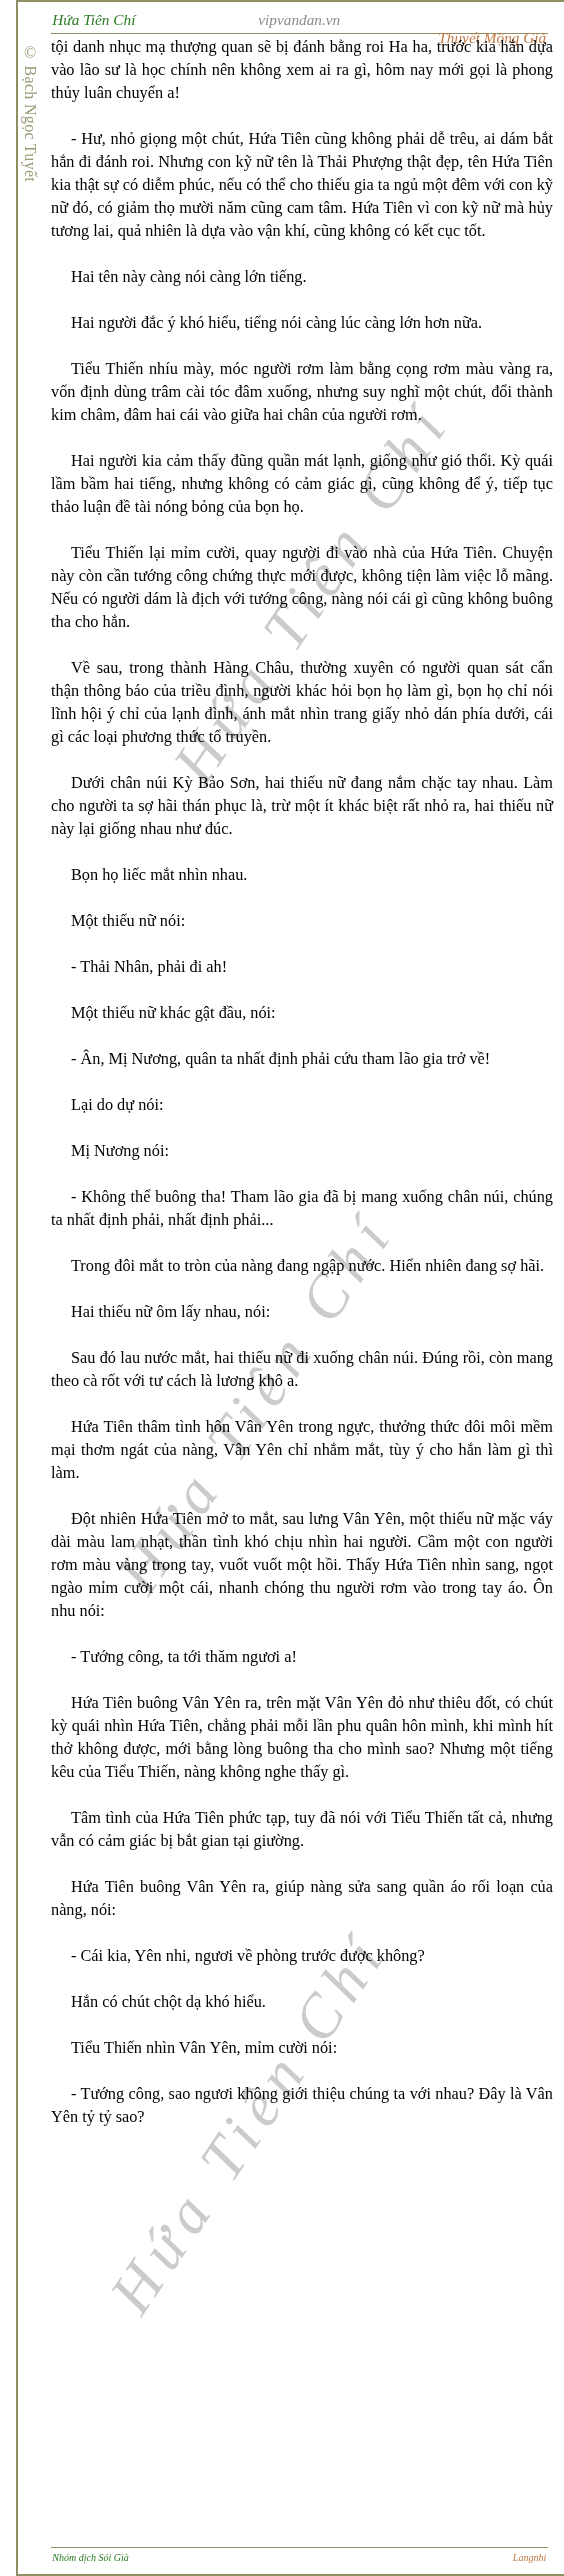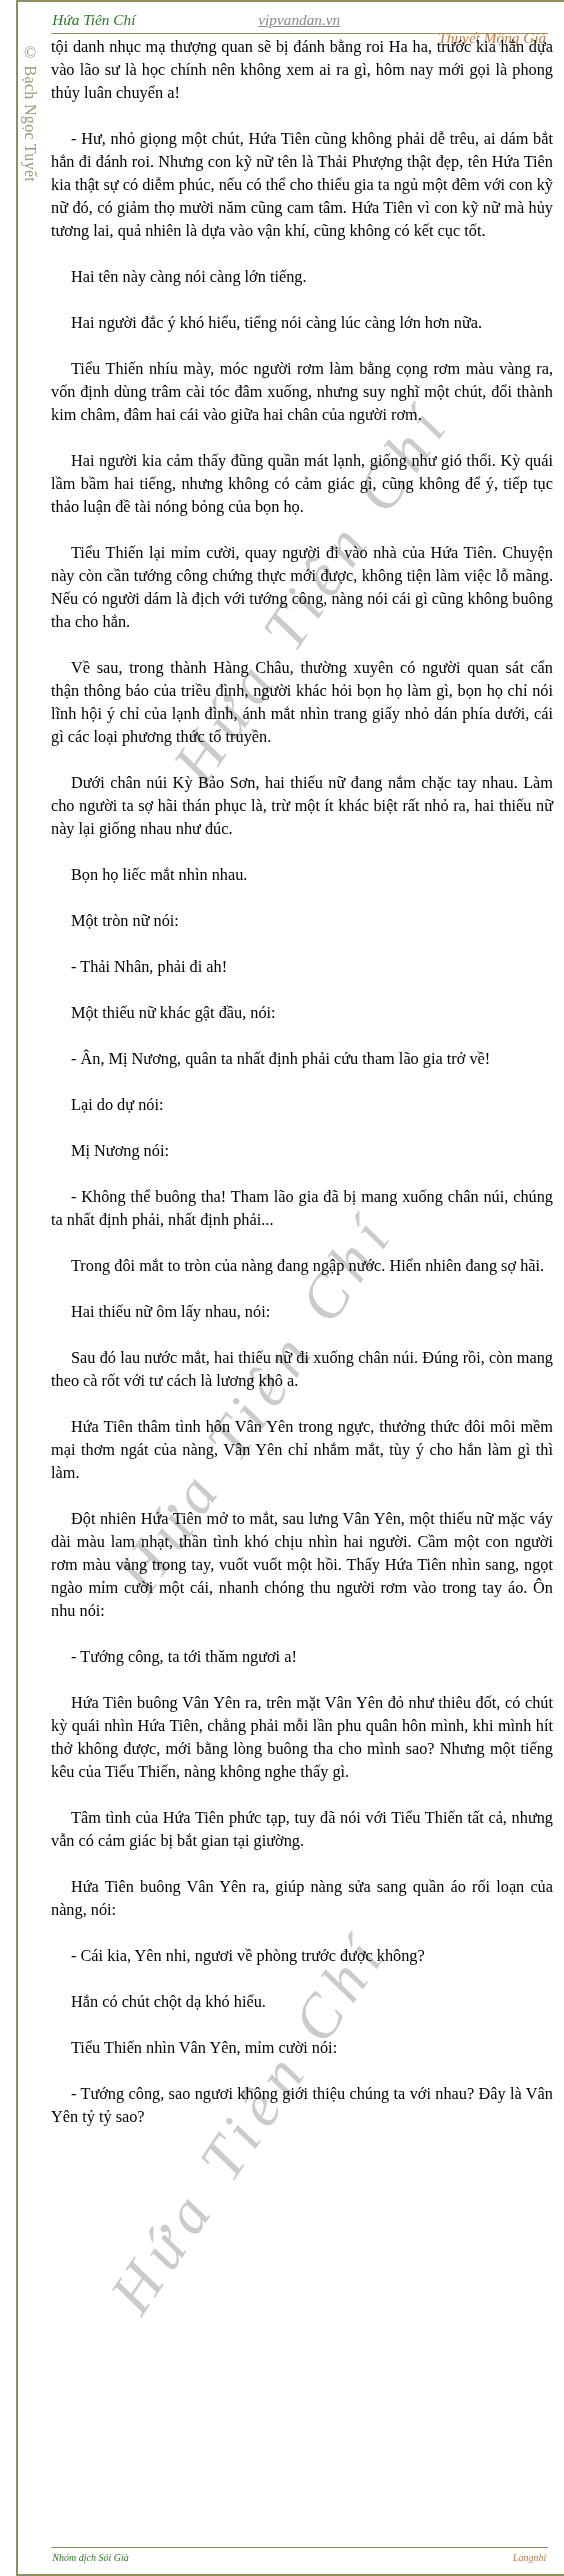--- a/index.html
+++ b/index.html
@@ -9,21 +9,21 @@
     box-sizing: border-box; border: 2px solid #8f8f62; background: #ffffff;
     overflow: hidden;
     margin-left: 16px;
   }
   .header {
     position: absolute; left: 33px; right: 30.5px; top: 8px; height: 22.6px;
     border-bottom: 1.3px solid #8f8f62;
     font-family: "Liberation Serif", serif; font-style: italic; font-size: 15.3px;
   }
   .header .left { position: absolute; left: 1.3px; top: 1.3px; color: #2a7a22; }
-  .header .center { position: absolute; left: 0; right: 0; top: 1.3px; text-align: center; color: #8a8a8a; text-decoration: underline; }
+  .header .center { position: absolute; left: 0; right: 0; top: 1.3px; text-align: center; color: #8a8a8a; }
   .header .right { position: absolute; right: 1.3px; top: 19px; color: #c27a45; }
 
   .side-mark {
     position: absolute; left: 2.7px; top: 42px;
     writing-mode: vertical-rl;
     font-family: "Liberation Serif", serif; font-size: 16px; color: #9a9a76;
     letter-spacing: 0.3px; white-space: nowrap;
   }
 
   .content {
@@ -70,21 +70,21 @@
     <p class="noindent">tội danh nhục mạ thượng quan sẽ bị đánh bằng roi Ha ha, trước kia hắn dựa vào lão sư là học chính nên không xem ai ra gì, hôm nay mới gọi là phong thủy luân chuyển a!</p>
     <p>- Hư, nhỏ giọng một chút, Hứa Tiên cũng không phải dễ trêu, ai dám bắt hắn đi đánh roi. Nhưng con kỹ nữ tên là Thải Phượng thật đẹp, tên Hứa Tiên kia thật sự có diễm phúc, nếu có thể cho thiếu gia ta ngủ một đêm với con kỹ nữ đó, có giảm thọ mười năm cũng cam tâm. Hứa Tiên vì con kỹ nữ mà hủy tương lai, quả nhiên là dựa vào vận khí, cũng không có kết cục tốt.</p>
     <p>Hai tên này càng nói càng lớn tiếng.</p>
     <p>Hai người đắc ý khó hiểu, tiếng nói càng lúc càng lớn hơn nữa.</p>
     <p>Tiểu Thiến nhíu mày, móc người rơm làm bằng cọng rơm màu vàng ra, vốn định dùng trâm cài tóc đâm xuống, nhưng suy nghĩ một chút, đổi thành kim châm, đâm hai cái vào giữa hai chân của người rơm.</p>
     <p>Hai người kia cảm thấy đũng quần mát lạnh, giống như gió thổi. Kỳ quái lầm bầm hai tiếng, nhưng không có cảm giác gì, cũng không để ý, tiếp tục thảo luận đề tài nóng bỏng của bọn họ.</p>
     <p>Tiểu Thiến lại mỉm cười, quay người đi vào nhà của Hứa Tiên. Chuyện này còn cần tướng công chứng thực mới được, không tiện làm việc lỗ mãng. Nếu có người dám là địch với tướng công, nàng nói cái gì cũng không buông tha cho hắn.</p>
     <p>Về sau, trong thành Hàng Châu, thường xuyên có người quan sát cẩn thận thông báo của triều đình, người khác hỏi bọn họ làm gì, bọn họ chỉ nói lĩnh hội ý chỉ của lạnh đình, ánh mắt nhìn trang giấy nhỏ dán phía dưới, cái gì các loại phương thức tổ truyền.</p>
     <p>Dưới chân núi Kỳ Bảo Sơn, hai thiếu nữ đang nắm chặc tay nhau. Làm cho người ta sợ hãi thán phục là, trừ một ít khác biệt rất nhỏ ra, hai thiếu nữ này lại giống nhau như đúc.</p>
     <p>Bọn họ liếc mắt nhìn nhau.</p>
-    <p>Một tròn nữ nói:</p>
+    <p>Một thiếu nữ nói:</p>
     <p>- Thải Nhân, phải đi ah!</p>
     <p>Một thiếu nữ khác gật đầu, nói:</p>
     <p>- Ân, Mị Nương, quân ta nhất định phải cứu tham lão gia trở về!</p>
     <p>Lại do dự nói:</p>
     <p>Mị Nương nói:</p>
     <p>- Không thể buông tha! Tham lão gia đã bị mang xuống chân núi, chúng ta nhất định phải, nhất định phải...</p>
     <p>Trong đôi mắt to tròn của nàng đang ngập nước. Hiển nhiên đang sợ hãi.</p>
     <p>Hai thiếu nữ ôm lấy nhau, nói:</p>
     <p>Sau đó lau nước mắt, hai thiếu nữ đi xuống chân núi. Đúng rồi, còn mang theo cà rốt với tư cách là lương khô a.</p>
     <p>Hứa Tiên thâm tình hôn Vân Yên trong ngực, thưởng thức đôi môi mềm mại thơm ngát của nàng, Vân Yên chỉ nhắm mắt, tùy ý cho hắn làm gì thì làm.</p>

